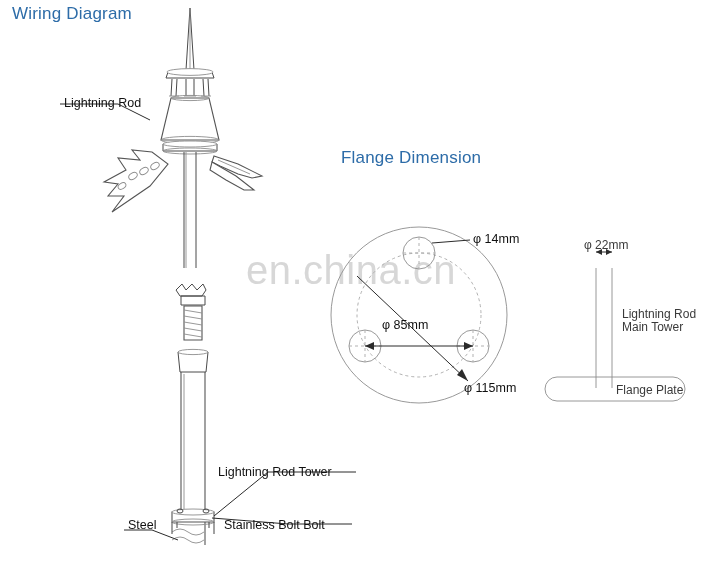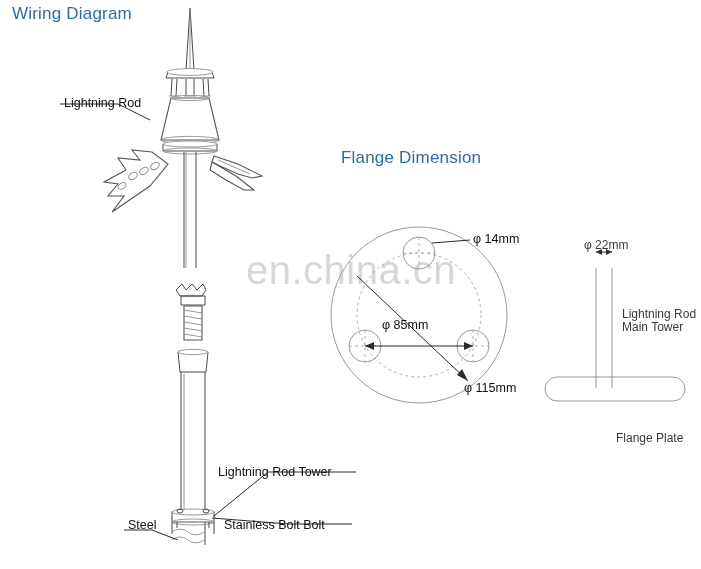--- a/index.html
+++ b/index.html
@@ -141,15 +141,15 @@
     <path fill="#2b2b2b" d="M596 252 L602 249 L602 255 Z"></path>
     <path fill="#2b2b2b" d="M612 252 L606 249 L606 255 Z"></path>
 
     <rect class="thin fillw" x="545" y="377" width="140" height="24" rx="12" ry="12"></rect>
     <path class="thin" d="M596 377 L596 388 M612 377 L612 388"></path>
   </svg>
 
   <div class="lbl sm" style="left:584px;top:238px;">φ 22mm</div>
   <div class="lbl sm" style="left:622px;top:307px;">Lightning Rod</div>
   <div class="lbl sm" style="left:622px;top:320px;">Main Tower</div>
-  <div class="lbl sm" style="left:616px;top:383px;margin-top:48px;">Flange Plate</div>
+  <div class="lbl sm" style="left:616px;top:383px;">Flange Plate</div>
 
 </div>
 
 </body></html>

